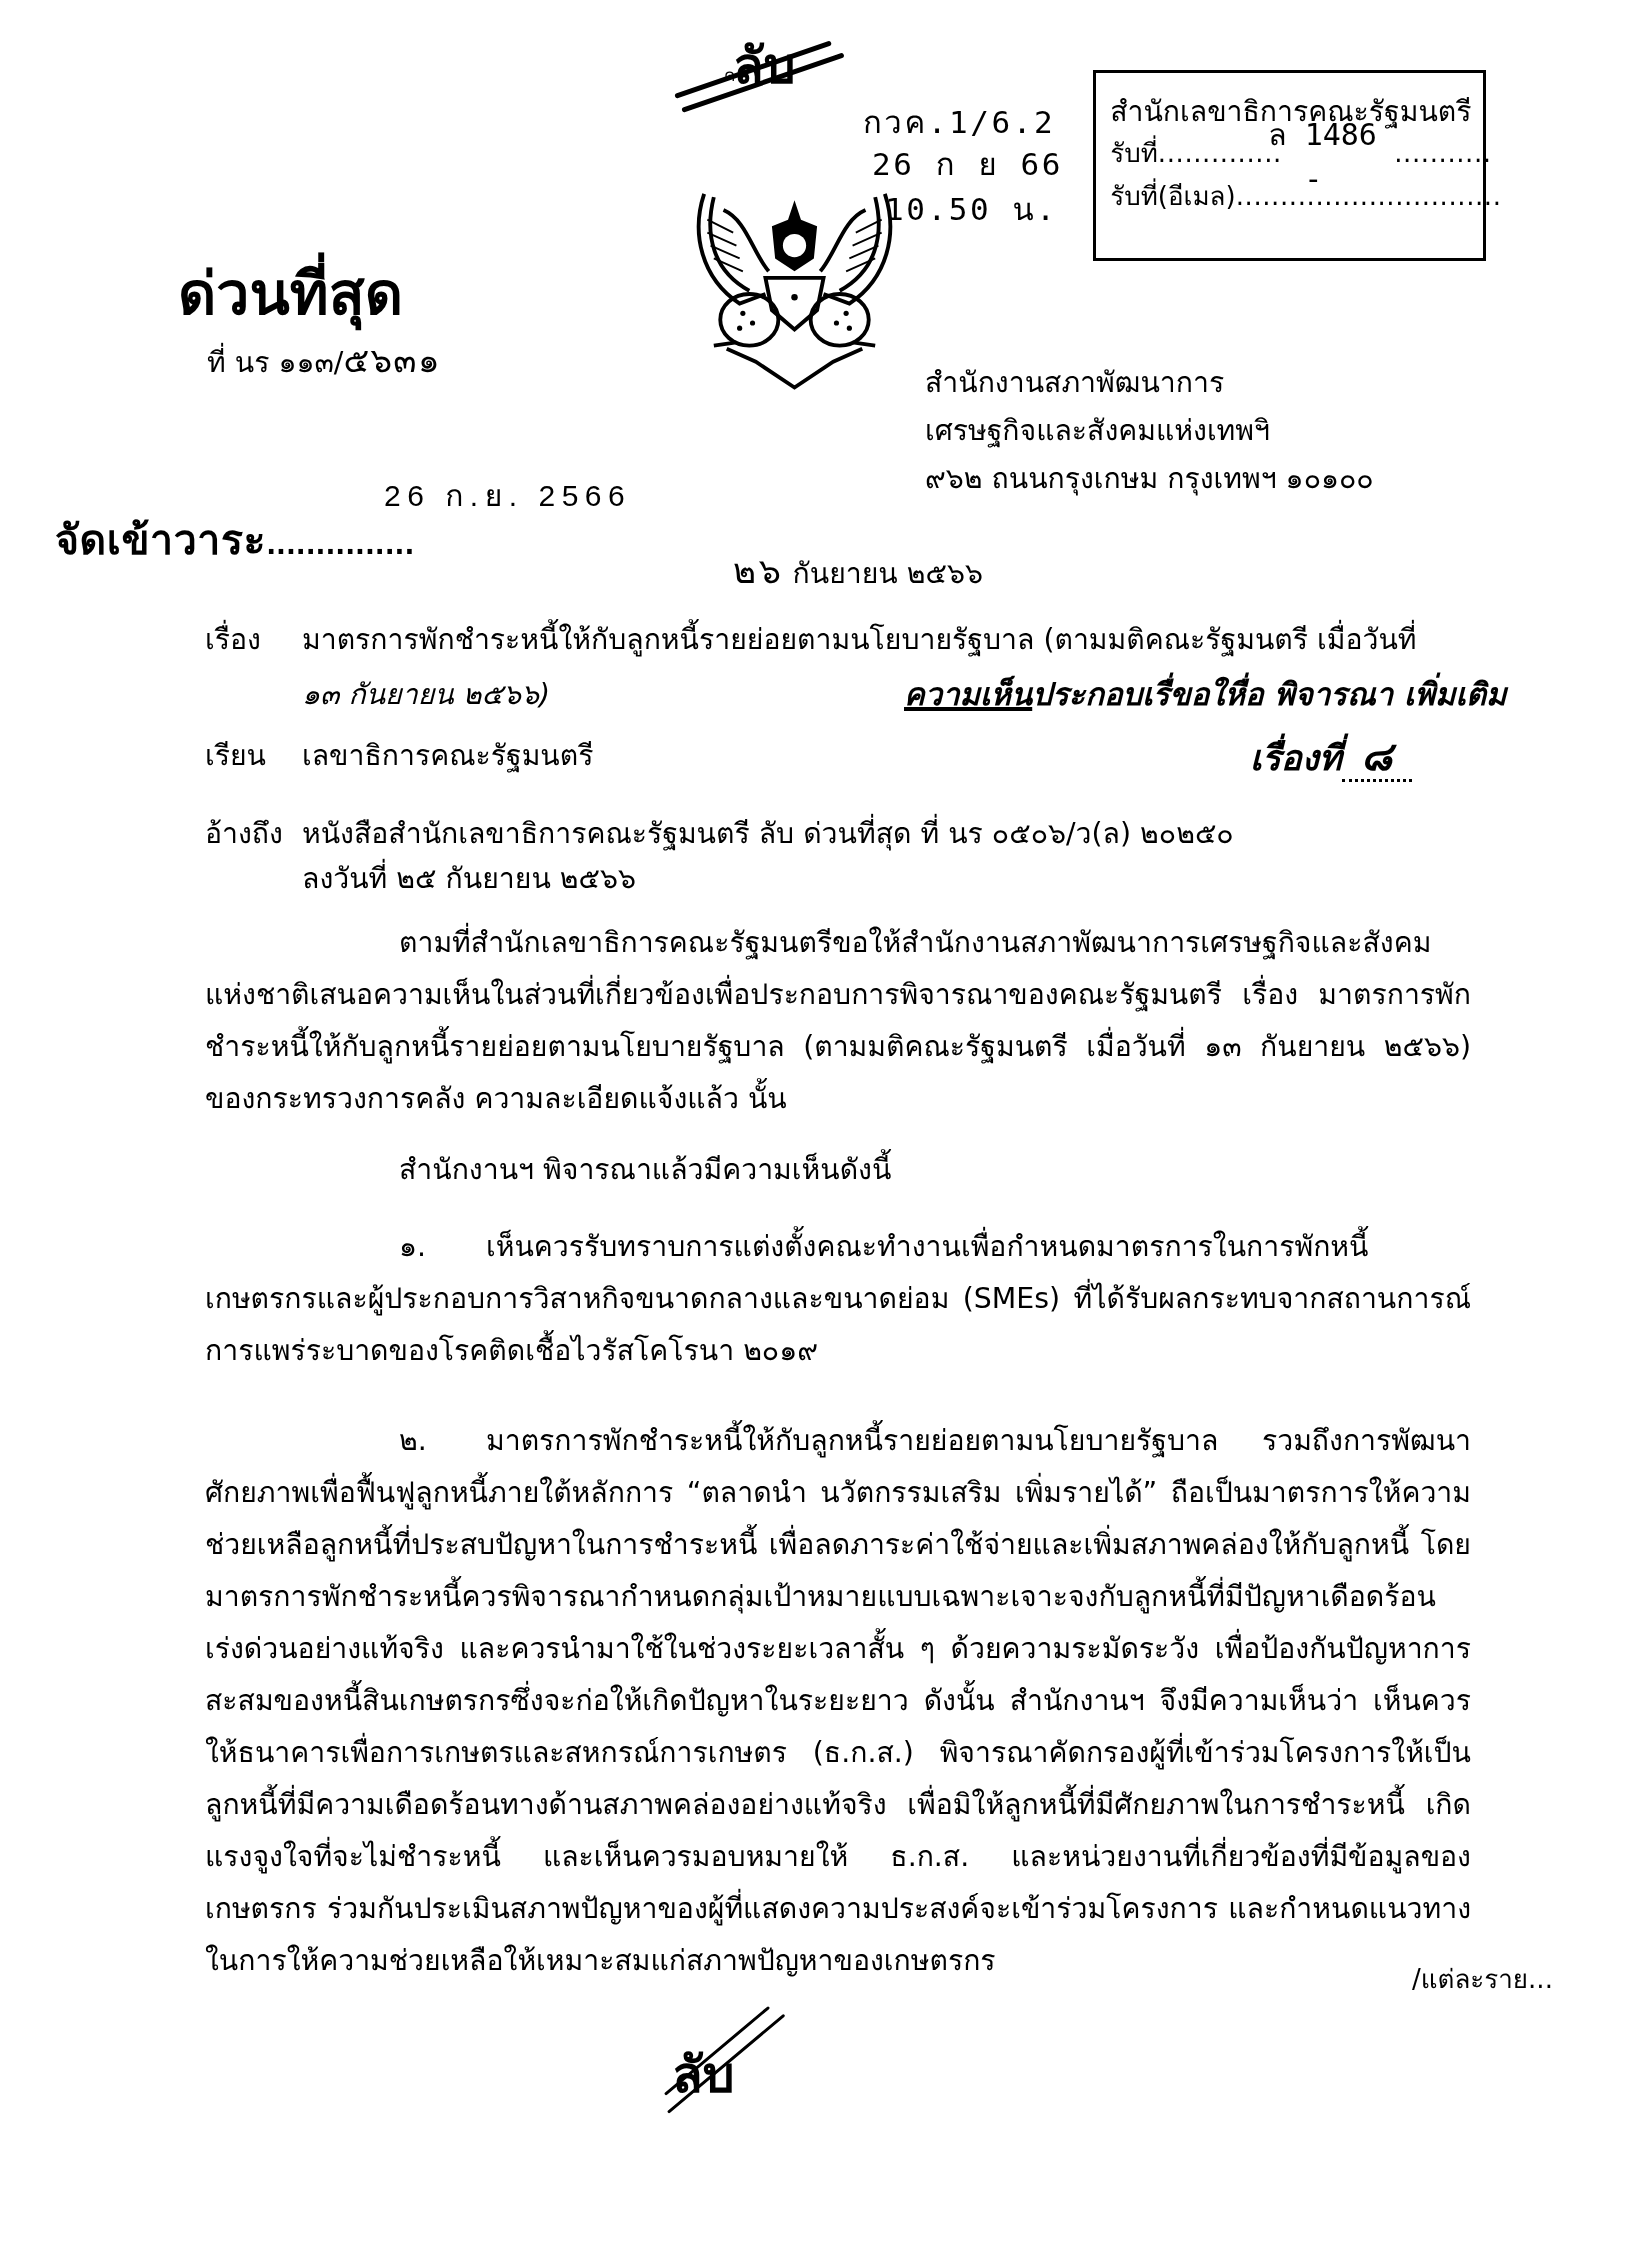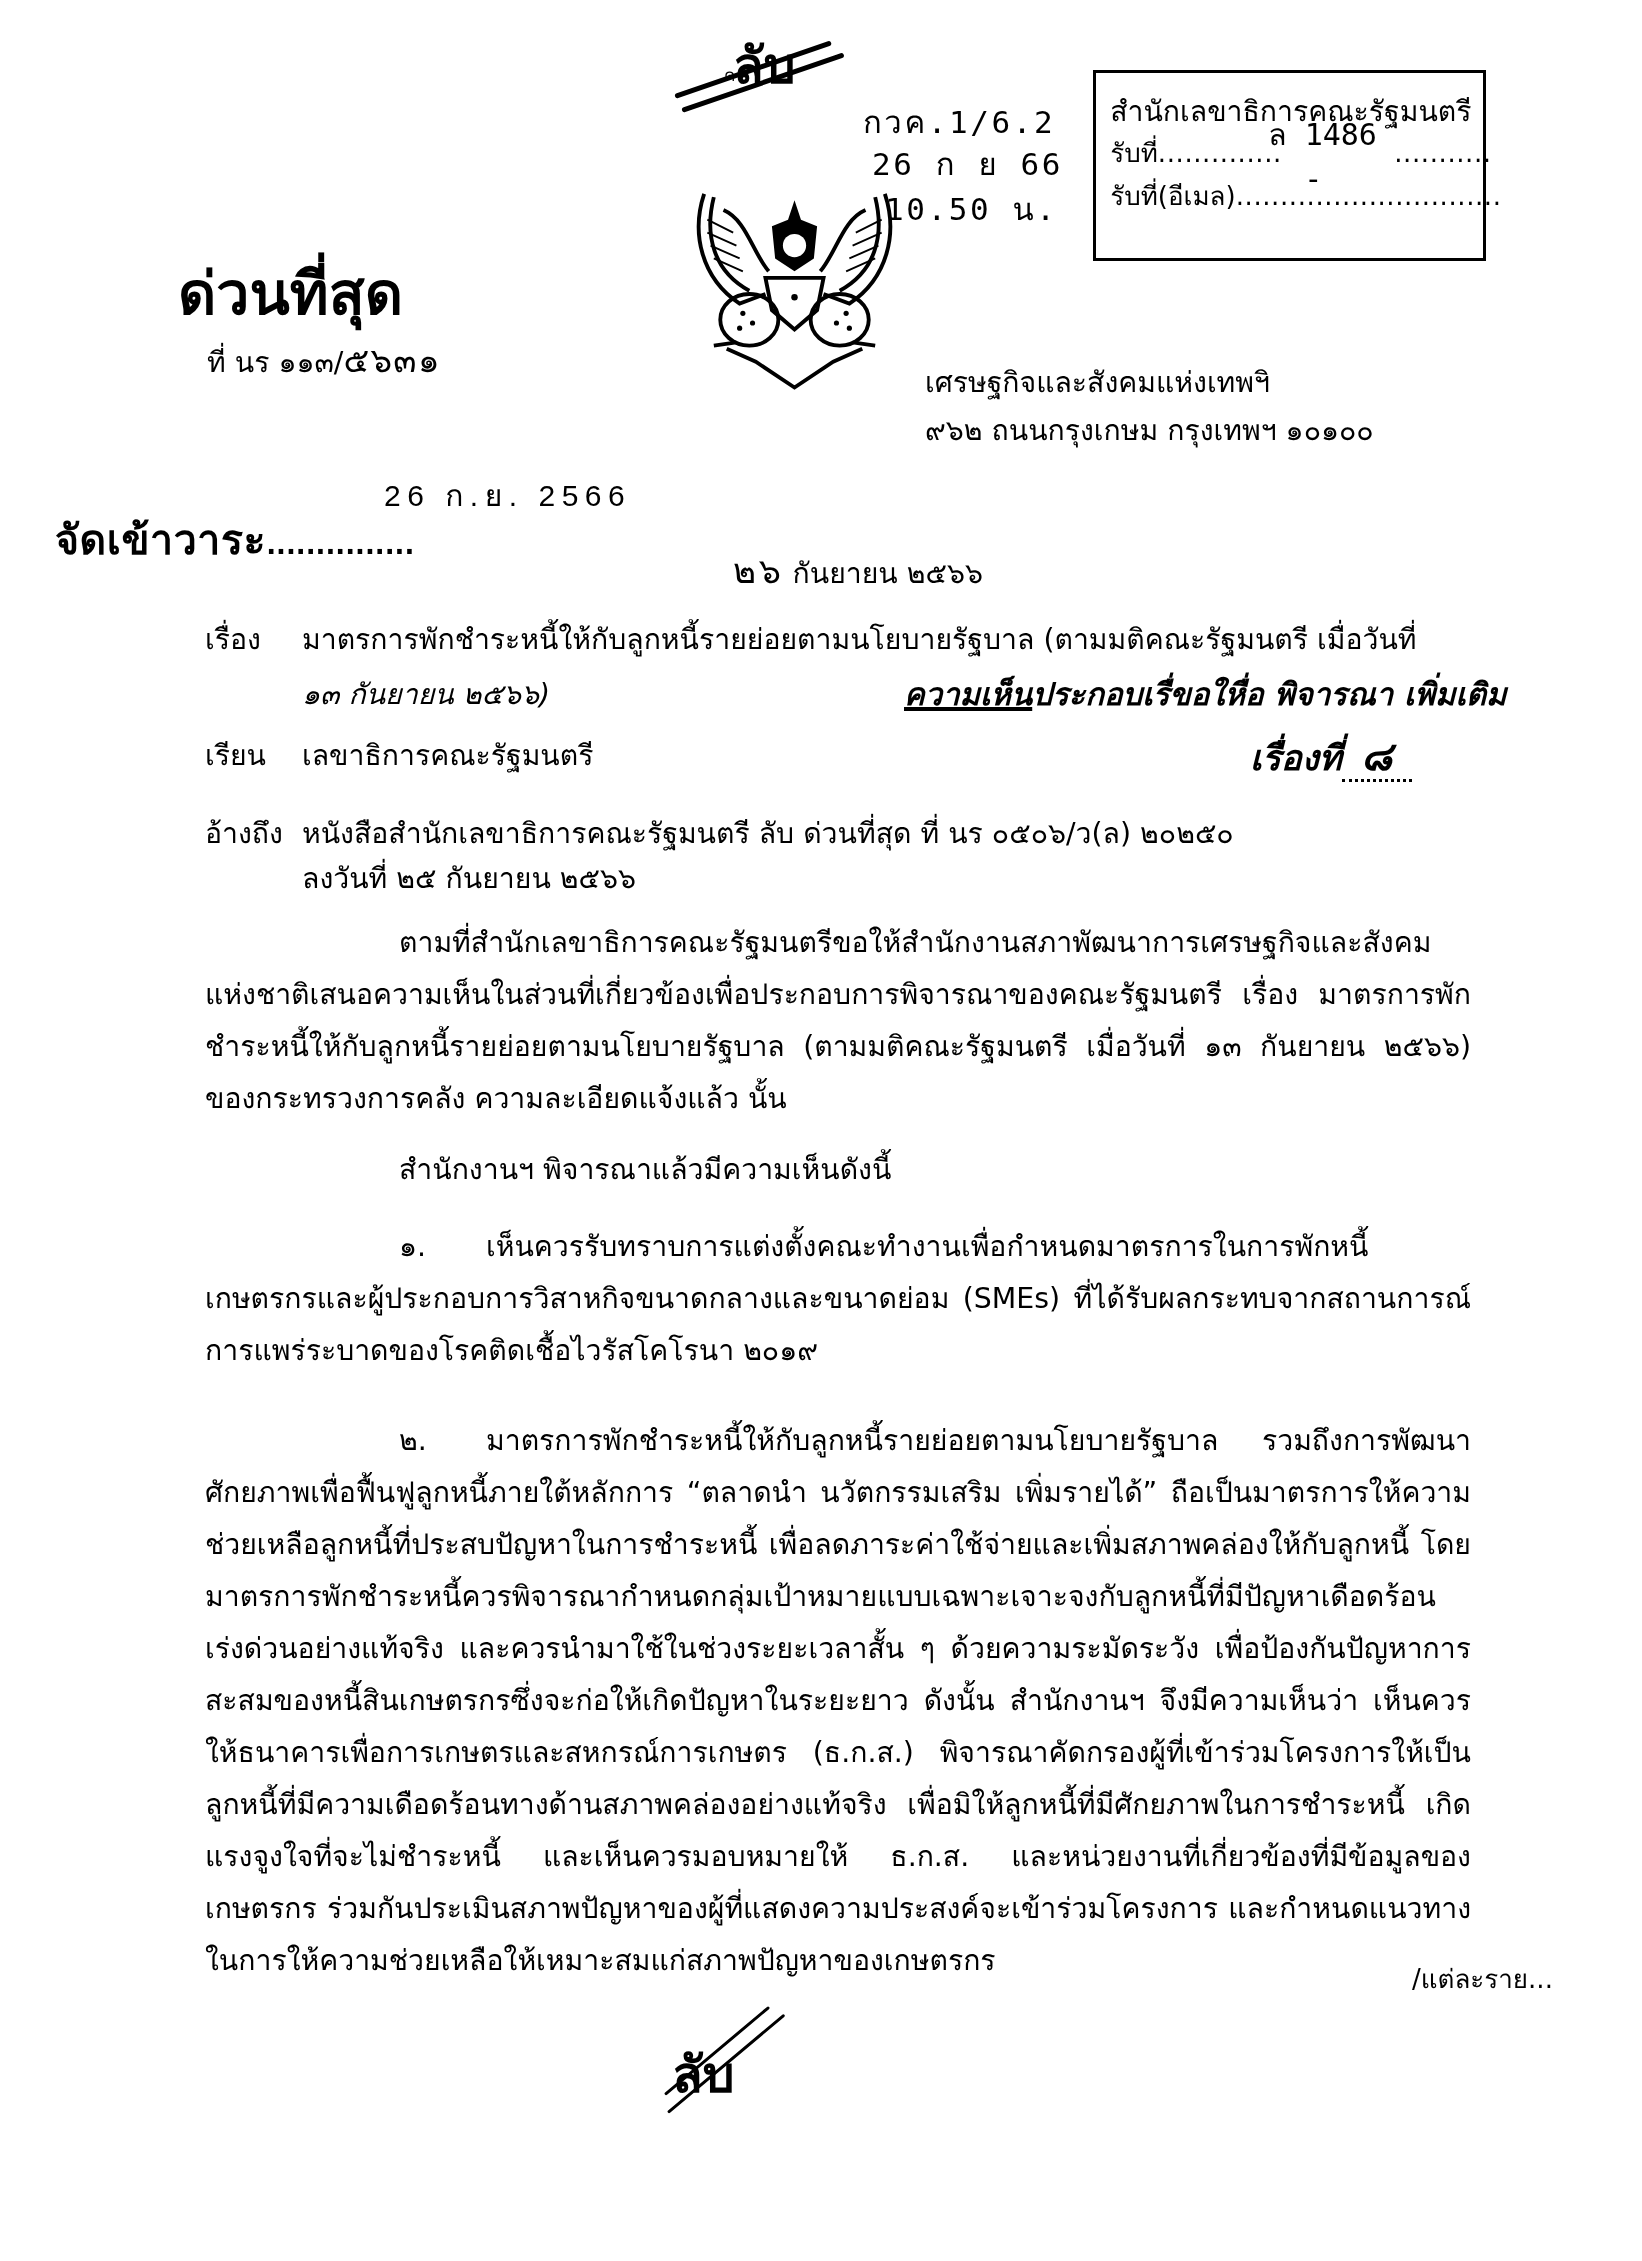--- a/index.html
+++ b/index.html
@@ -106,20 +106,21 @@
     <span class="hw-over" style="left:194px; top:-18px;">-</span>
   </div>
 </div>
 
 <div class="abs urgent" style="left:178px; top:246px;">ด่วนที่สุด</div>
 <div class="abs docno" style="left:207px; top:333px;">
   <span>ที่ นร ๑๑๓/</span><span class="hand" style="font-size:34px; letter-spacing:1.3px;">๕๖๓๑</span>
 </div>
 
 <div class="abs address" style="left:925px; top:359px;">
+  <div>สำนักงานสภาพัฒนาการ</div>
   <div>เศรษฐกิจและสังคมแห่งเทพฯิ</div>
   <div>๙๖๒ ถนนกรุงเกษม กรุงเทพฯ ๑๐๑๐๐</div>
 </div>
 
 <div class="abs recv-date" style="left:384px; top:472px;text-align:center;">26 ก.ย. 2566</div>
 <div class="abs" style="left:55px; top:507px;">
   <span class="agenda">จัดเข้าวาระ</span><span class="agenda-dots">...............</span>
 </div>
 
 <div class="abs" style="left:733px; top:543px; font-size:28.4px;">

